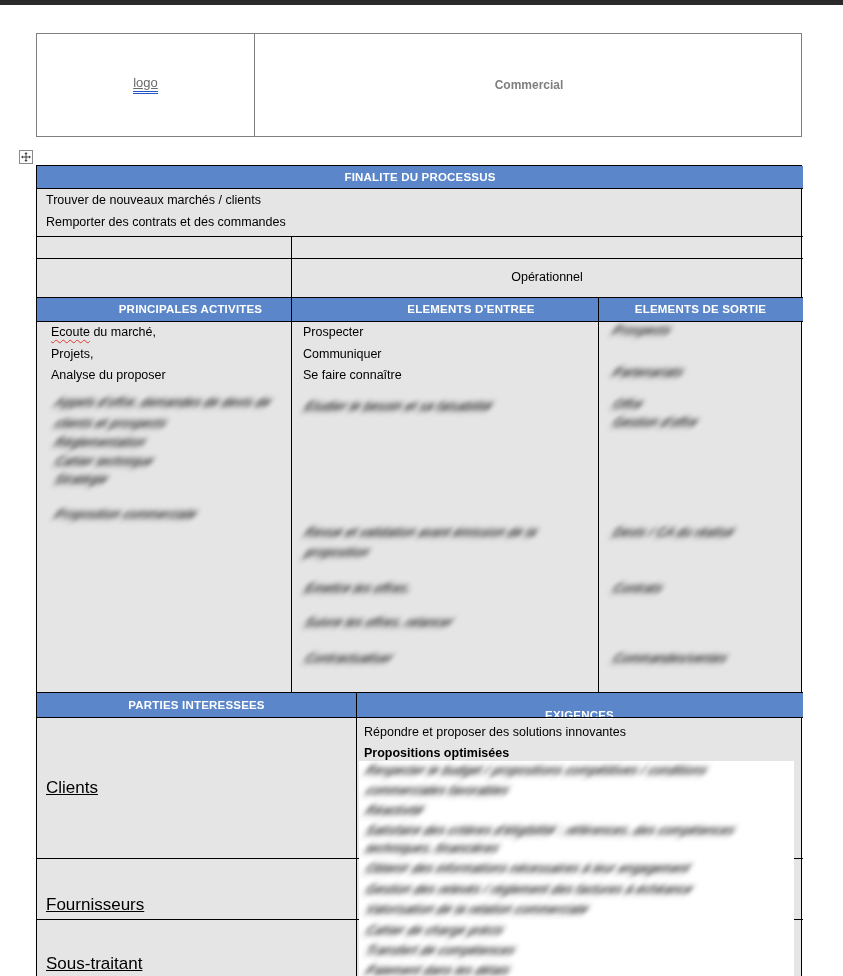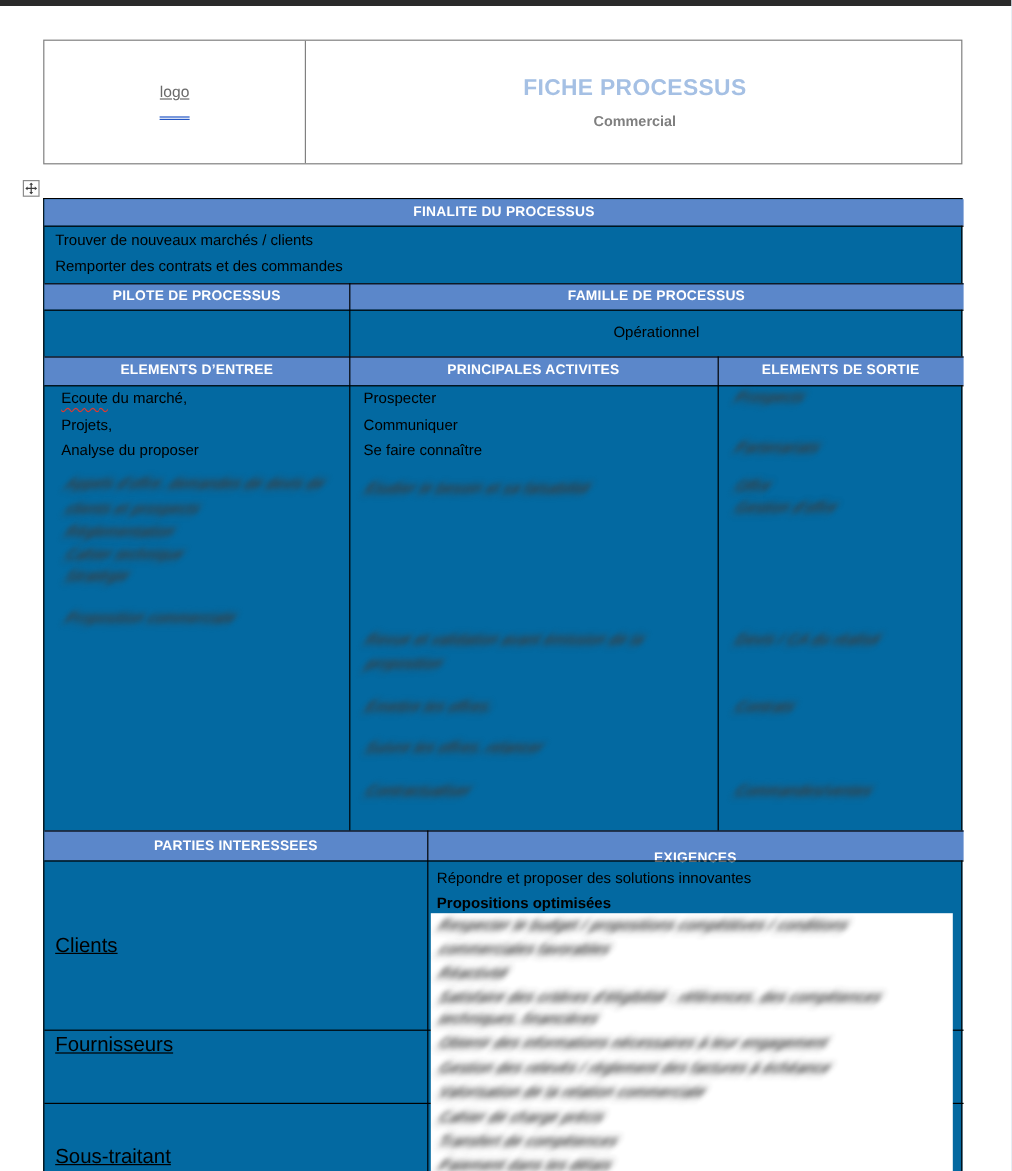--- a/index.html
+++ b/index.html
@@ -9,30 +9,30 @@
     background:#ffffff;
     font-family:"Liberation Sans", sans-serif;
     color:#1a1a1a;
   }
   .topbar { position:absolute; left:0; top:0; width:843px; height:5px; background:#2a2a2a; }
 
   
   .header-table { position:absolute; left:36px; top:33px; width:766px; height:104px; border:1px solid #808080; background:#fff; }
   .header-vdiv { position:absolute; left:217px; top:0; width:1px; height:100%; background:#808080; }
   .logo-cell { position:absolute; left:0; top:0; width:217px; height:100%; display:flex; align-items:center; justify-content:center; }
-  .logo-link { color:#6a6a6a; font-size:13px; text-decoration:underline; border-bottom:3px double #2457c5; padding-bottom:12px; line-height:1.1; cursor:pointer; }
+  .logo-link { color:#6a6a6a; font-size:13px; text-decoration:underline; border-bottom:3px double #2457c5; padding-bottom:1px; line-height:1.1; cursor:pointer; }
   .title-cell { position:absolute; left:218px; top:0; width:548px; height:100%; display:flex; flex-direction:column; align-items:center; justify-content:center; gap:9px; }
   .doc-title { font-size:19px; font-weight:bold; color:#a5c0e4; letter-spacing:0.3px; }
   .doc-subtitle { font-size:12px; font-weight:bold; color:#7f7f7f; }
 
   
   .handle { position:absolute; left:19px; top:150px; width:14px; height:14px; border:1px solid #8a8a8a; background:#fdfdfd; display:flex; align-items:center; justify-content:center; cursor:move; }
 
   
-  .main-table { position:absolute; left:36px; top:165px; width:766px; height:811px; border-left:1px solid #000; border-right:1px solid #000; border-top:1px solid #000; background:#0369a1; }
+  .main-table { position:absolute; left:36px; top:165px; width:766px; height:811px; border-left:1px solid #000; border-right:1px solid #000; border-top:1px solid #000; background:#e5e5e5; }
   .band { position:absolute; left:0; width:766px; background:#5b87ca; display:flex; }
   .band-cell { display:flex; align-items:center; justify-content:center; color:#ffffff; font-weight:bold; font-size:11.5px; letter-spacing:0.2px; white-space:nowrap; }
   .hline { position:absolute; left:0; width:766px; height:1px; background:#000; z-index:1; }
   .vline { position:absolute; width:1px; background:#000; z-index:1; }
   .txt { position:absolute; font-size:12.5px; color:#000; line-height:21.7px; white-space:nowrap; z-index:0; }
   .center-val { position:absolute; text-align:center; font-size:12.5px; color:#000; }
   .misspell { text-decoration:underline wavy #e0392e; text-decoration-thickness:1px; text-underline-offset:3px; }
 
   
   .bl {
@@ -56,21 +56,20 @@
 <div class="page">
 
   <div class="topbar"></div>
 
   <div class="header-table">
     <div class="header-vdiv"></div>
     <div class="logo-cell">
       <span class="logo-link">logo</span>
     </div>
     <div class="title-cell">
-      <div class="doc-title">FICHE PROCESSUS</div>
       <div class="doc-subtitle">Commercial</div>
     </div>
   </div>
 
   <div class="handle">
     <span style="display:flex;">
       <svg width="10" height="10" viewBox="0 0 10 10">
           <path d="M5 0 L6.6 2 H5.5 V4.5 H8 V3.4 L10 5 L8 6.6 V5.5 H5.5 V8 H6.6 L5 10 L3.4 8 H4.5 V5.5 H2 V6.6 L0 5 L2 3.4 V4.5 H4.5 V2 H3.4 Z" fill="#3d3d3d"></path>
         </svg>
     </span>
@@ -80,32 +79,28 @@
 
     <div class="band" style="top:0; height:22px;">
       <div class="band-cell" style="width:766px;">FINALITE DU PROCESSUS</div>
     </div>
     <div class="hline" style="top:22px;"></div>
 
     <div class="txt" style="left:9px; top:24px;">Trouver de nouveaux marchés / clients</div>
     <div class="txt" style="left:9px; top:46px;">Remporter des contrats et des commandes</div>
 
     <div class="hline" style="top:70px;"></div>
-    <div class="band" style="top:70px; height:22px;">
-      <div class="band-cell" style="width:254px;">PILOTE DE PROCESSUS</div>
-      <div class="band-cell" style="width:512px;">FAMILLE DE PROCESSUS</div>
-    </div>
     <div class="hline" style="top:92px;"></div>
 
     <div class="center-val" style="left:254px; top:92px; width:512px; height:39px; line-height:39px;">Opérationnel</div>
 
     <div class="hline" style="top:131px;"></div>
     <div class="band" style="top:131px; height:24px;">
+      <div class="band-cell" style="width:307px;">PRINCIPALES ACTIVITES</div>
       <div class="band-cell" style="width:254px;">ELEMENTS D’ENTREE</div>
-      <div class="band-cell" style="width:307px;">PRINCIPALES ACTIVITES</div>
       <div class="band-cell" style="width:205px;">ELEMENTS DE SORTIE</div>
     </div>
     <div class="hline" style="top:155px;"></div>
 
     <div class="vline" style="left:254px; top:70px; height:456px;"></div>
     <div class="vline" style="left:561px; top:131px; height:395px;"></div>
 
     <div class="txt" style="left:14px; top:156px;"><span class="misspell">Ecoute</span><span> du marché,</span></div>
     <div class="txt" style="left:14px; top:178px;">Projets,</div>
     <div class="txt" style="left:14px; top:199px;">Analyse du proposer</div>
@@ -139,21 +134,21 @@
       <div class="band-cell" style="width:319px;">PARTIES INTERESSEES</div>
       <div class="band-cell" style="width:447px;margin-top:21px;">EXIGENCES</div>
     </div>
     <div class="hline" style="top:551px;"></div>
     <div class="vline" style="left:319px; top:526px; height:285px;"></div>
 
     <div class="hline" style="top:692px;"></div>
     <div class="hline" style="top:753px;"></div>
 
     <div class="row-label" style="top:551px; width:319px; height:141px;">Clients</div>
-    <div class="row-label" style="top:674px; width:319px; height:61px;">Fournisseurs</div>
+    <div class="row-label" style="top:708px; width:319px; height:61px;">Fournisseurs</div>
     <div class="row-label" style="top:753px; width:319px; height:90px;">Sous-traitant</div>
 
     <div class="txt" style="left:327px; top:556px;">Répondre et proposer des solutions innovantes</div>
     <div class="txt" style="left:327px; top:577px;font-weight:bold;">Propositions optimisées</div>
 
     <div class="blur-overlay">
       <div class="bl" style="left:5px; top:2px;">Respecter le budget / propositions compétitives / conditions</div>
       <div class="bl" style="left:5px; top:22px;">commerciales favorables</div>
       <div class="bl" style="left:5px; top:42px;">Réactivité</div>
       <div class="bl" style="left:5px; top:62px;">Satisfaire des critères d'éligibilité : références, des compétences</div>

